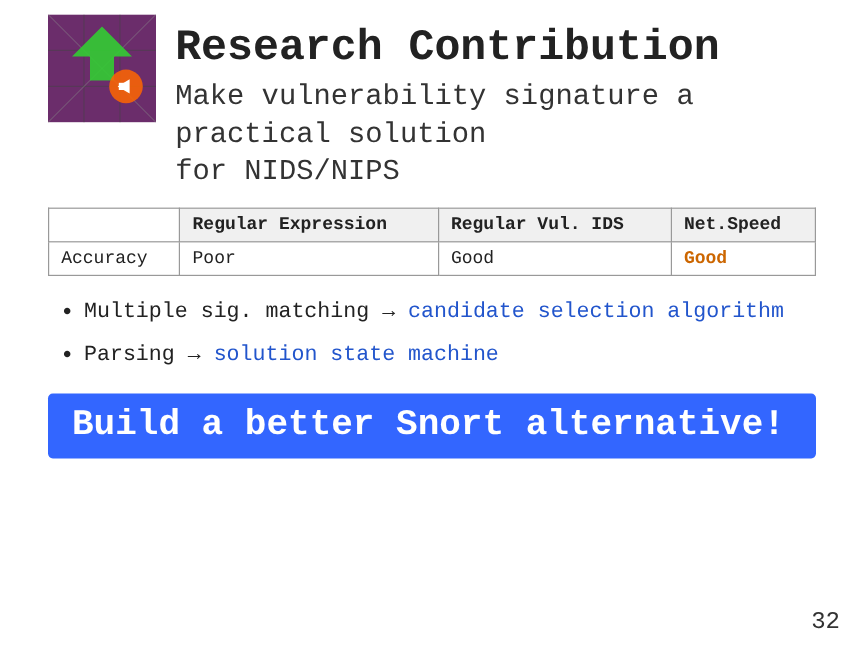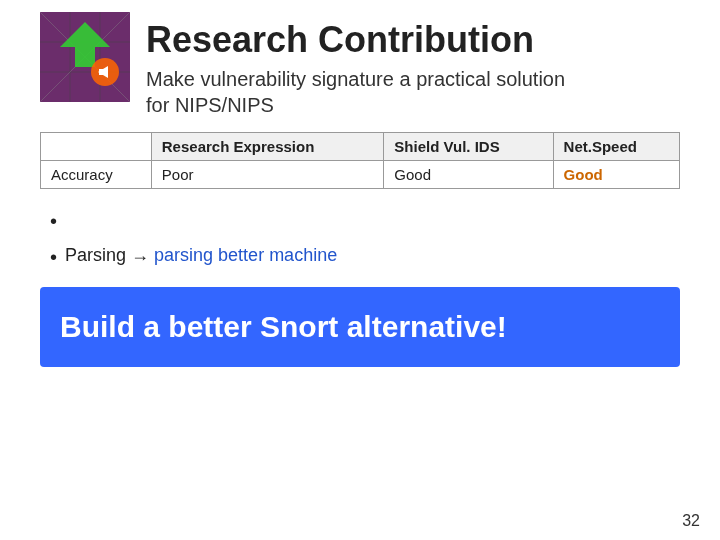--- a/index.html
+++ b/index.html
@@ -12,20 +12,21 @@
       overflow: hidden;
       position: relative;
     }
 
     .slide {
       width: 720px;
       height: 540px;
       background: #ffffff;
       position: relative;
       padding: 20px 40px 20px 40px;
+      font-family: Liberation Mono, monospace;
     }
 
     
     .header {
       display: flex;
       align-items: flex-start;
       margin-bottom: 14px;
     }
 
     .logo {
@@ -42,21 +43,21 @@
 
     .title {
       font-size: 36px;
       font-weight: bold;
       color: #222222;
       line-height: 1.1;
       margin-bottom: 6px;
     }
 
     .subtitle {
-      font-size: 20px;
+      font-size: 24px;
       color: #333333;
       line-height: 1.3;
     }
 
     
     .table-wrapper {
       margin-bottom: 18px;
     }
 
     table {
@@ -128,34 +129,34 @@
     }
 
     .blue-text {
       color: #2255cc;
     }
 
     
     .bottom-banner {
       background: #3366ff;
       border-radius: 4px;
-      padding: 23px 20px;
+      padding: 10px 20px;
       display: flex;
       align-items: flex-end;
       justify-content: space-between;
     }
 
     .banner-text {
       font-size: 30px;
       font-weight: bold;
       color: #ffffff;
     }
 
     .page-number {
-      font-size: 16px;
+      font-size: 20px;
       color: #333;
       position: absolute;
       bottom: 10px;
       right: 20px;
     }
 
     
     .logo-svg {
       width: 90px;
       height: 90px;
@@ -186,54 +187,57 @@
         <circle cx="65" cy="60" r="14" fill="#ff6600" opacity="0.85"></circle>
         <polygon points="58,60 68,54 68,66" fill="white"></polygon>
         <rect x="59" y="57" width="8" height="6" fill="white"></rect>
       </svg>
     </div>
 
     <div class="header-text">
       <div class="title">Research Contribution</div>
       <div class="subtitle">
         <span>Make vulnerability signature a practical solution</span><br>
-        <span>for NIPS/NIPS</span>
+        <span>for NIDS/NIPS</span>
       </div>
     </div>
   </div>
 
   <div class="table-wrapper">
     <table>
       <thead>
         <tr>
           <th></th>
-          <th>Research Expression</th>
-          <th>Shield Vul. IDS</th>
+          <th>Regular Expression</th>
+          <th>Regular Vul. IDS</th>
           <th>Net.Speed</th>
         </tr>
       </thead>
       <tbody>
         <tr>
           <td>Accuracy</td>
           <td>Poor</td>
           <td>Good</td>
           <td class="good-gold">Good</td>
         </tr>
       </tbody>
     </table>
   </div>
 
   <div class="bullets">
     <div class="bullet-item">
       <span class="bullet-dot">•</span>
+      <span>
+        <span>Multiple sig. matching → </span><span class="blue-text">candidate selection algorithm</span>
+      </span>
     </div>
     <div class="bullet-item">
       <span class="bullet-dot">•</span>
       <span>
-        <span>Parsing → </span><span class="blue-text">parsing better machine</span>
+        <span>Parsing → </span><span class="blue-text">solution state machine</span>
       </span>
     </div>
   </div>
 
   <div class="bottom-banner">
     <span class="banner-text">Build a better Snort alternative!</span>
   </div>
 
   <div class="page-number">32</div>
 </div>

